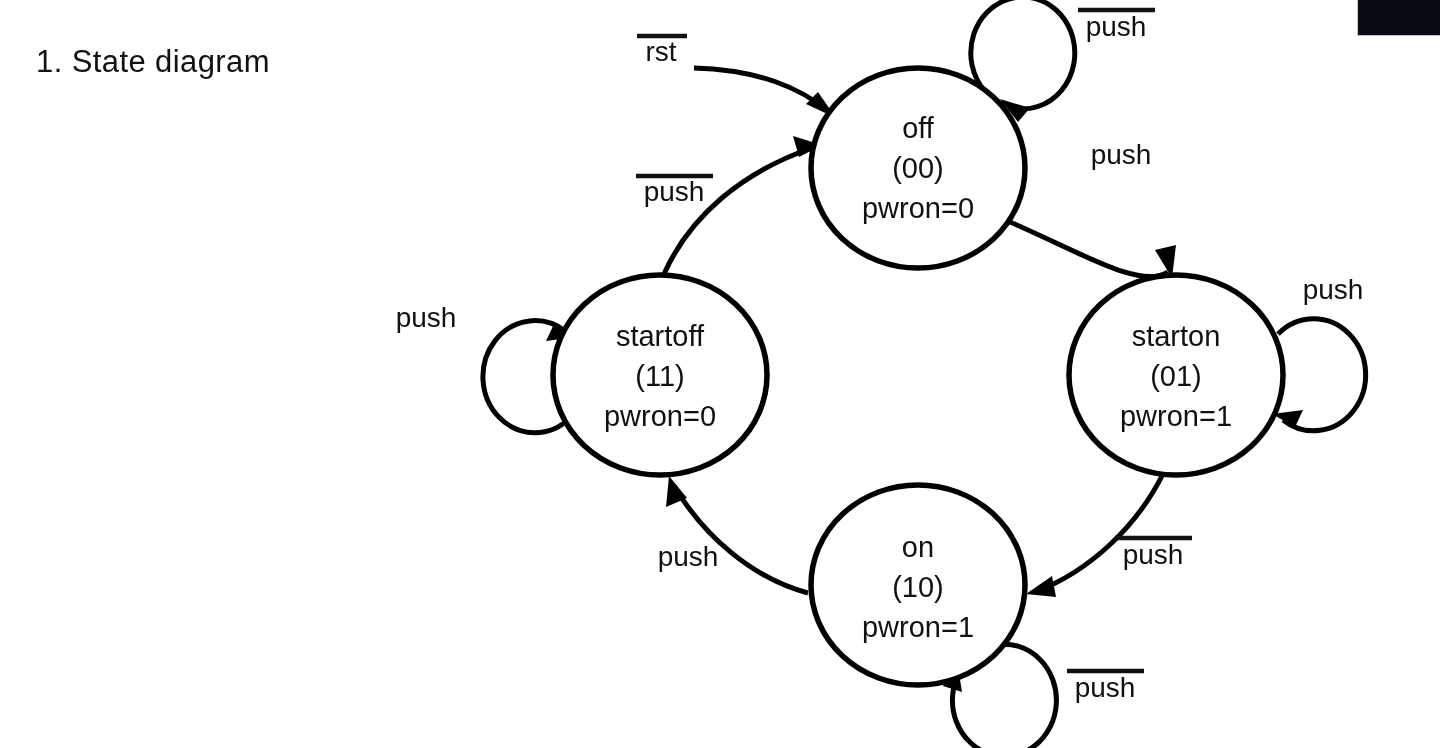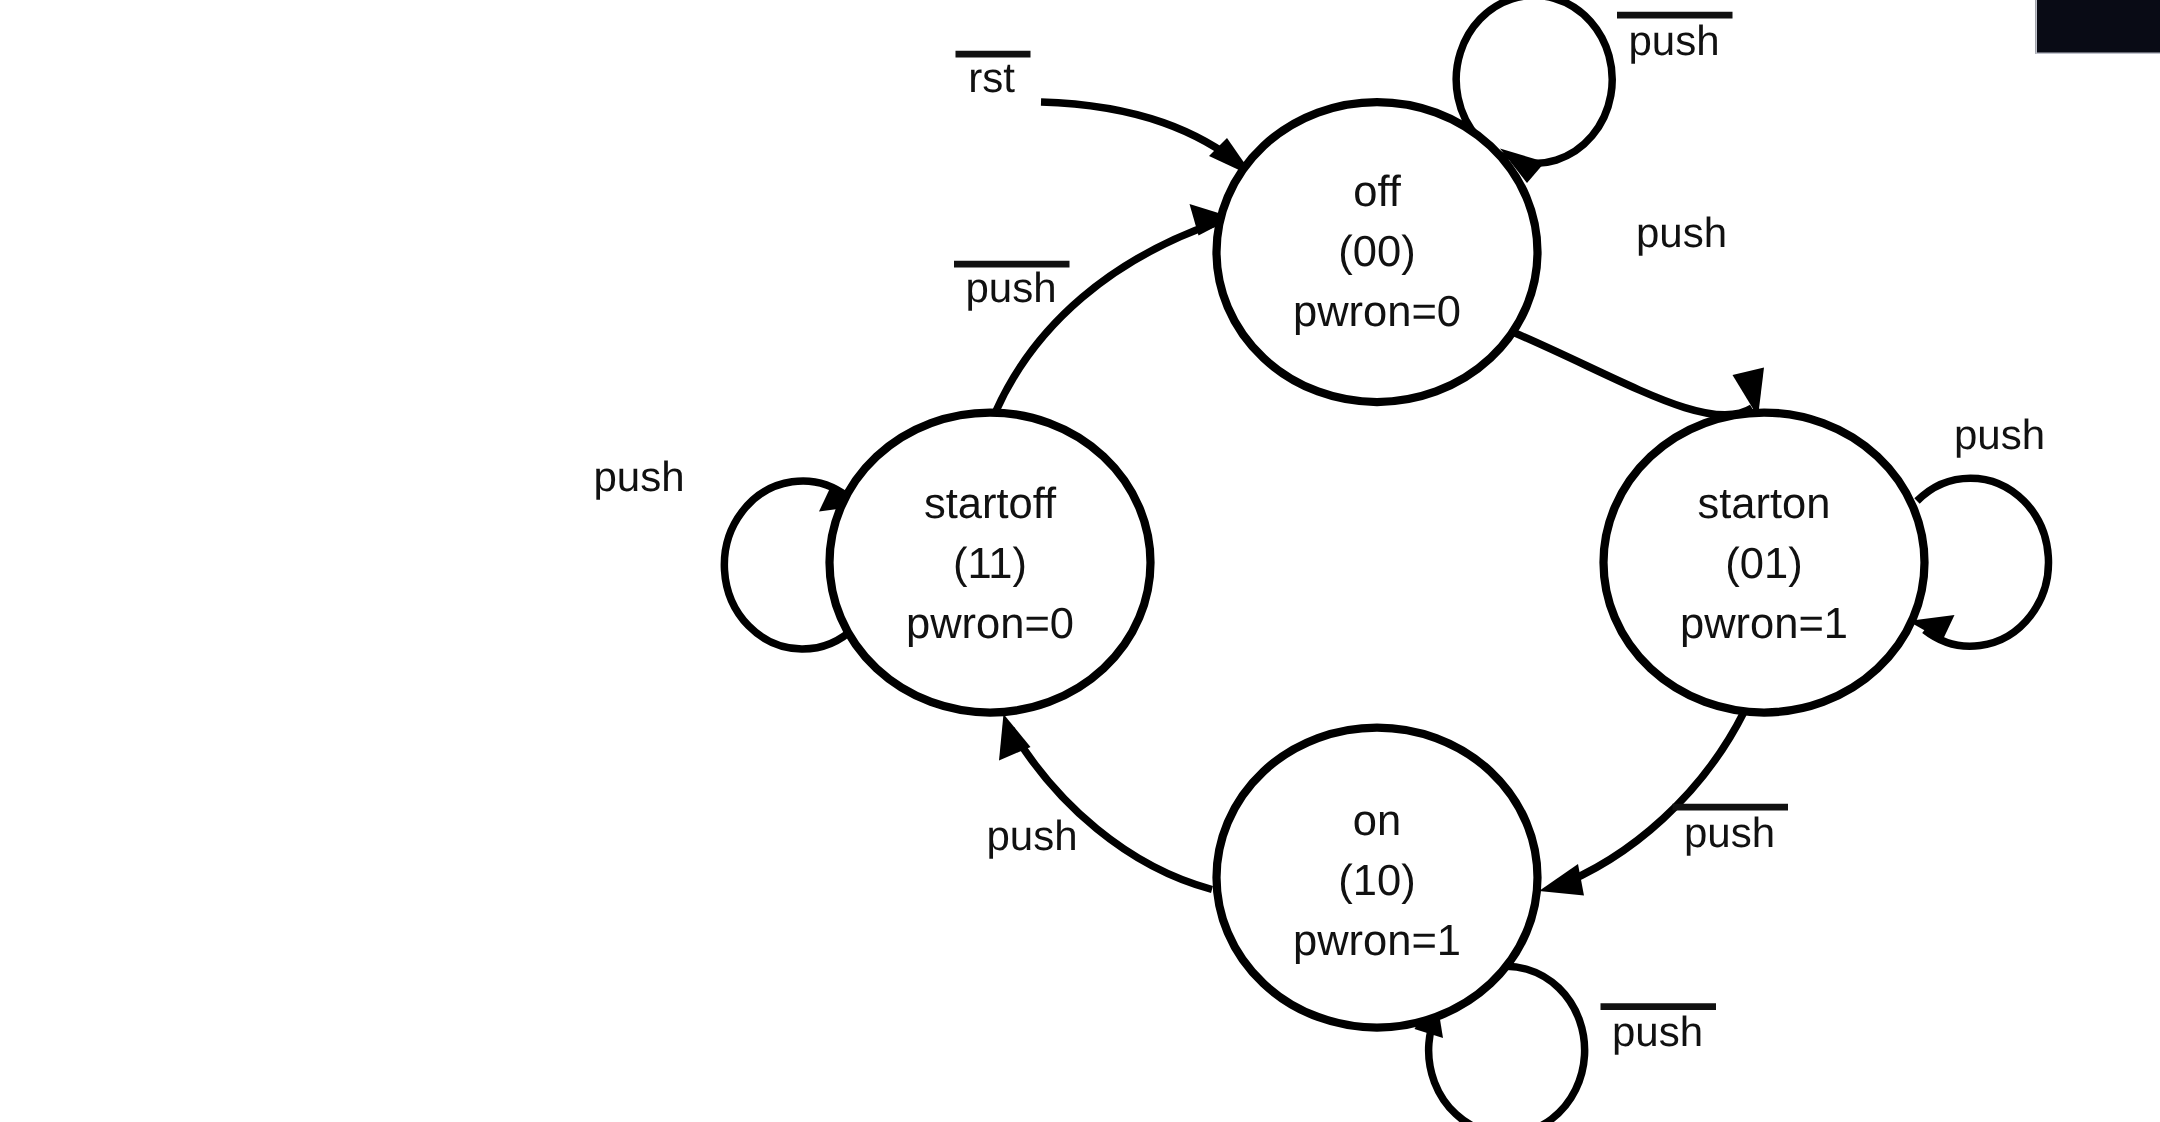--- a/index.html
+++ b/index.html
@@ -85,20 +85,21 @@
   .overbar {
     stroke: #111111;
     stroke-width: 4.5;
   }
 </style>
 </head>
 <body>
 
 <div id="canvas">
 
+  <div id="slide-title">1. State diagram</div>
 
   <svg id="diagram" viewBox="0 0 1440 748">
 
     <g>
       <path class="edge" d="M 694,68 C 760,70 800,88 830,112"></path>
       <polygon class="arrowhead" points="836,118 806,104 818,92"></polygon>
     </g>
 
     <g>
       <path class="edge" d="M 1010,222 C 1080,252 1140,290 1168,272"></path>

